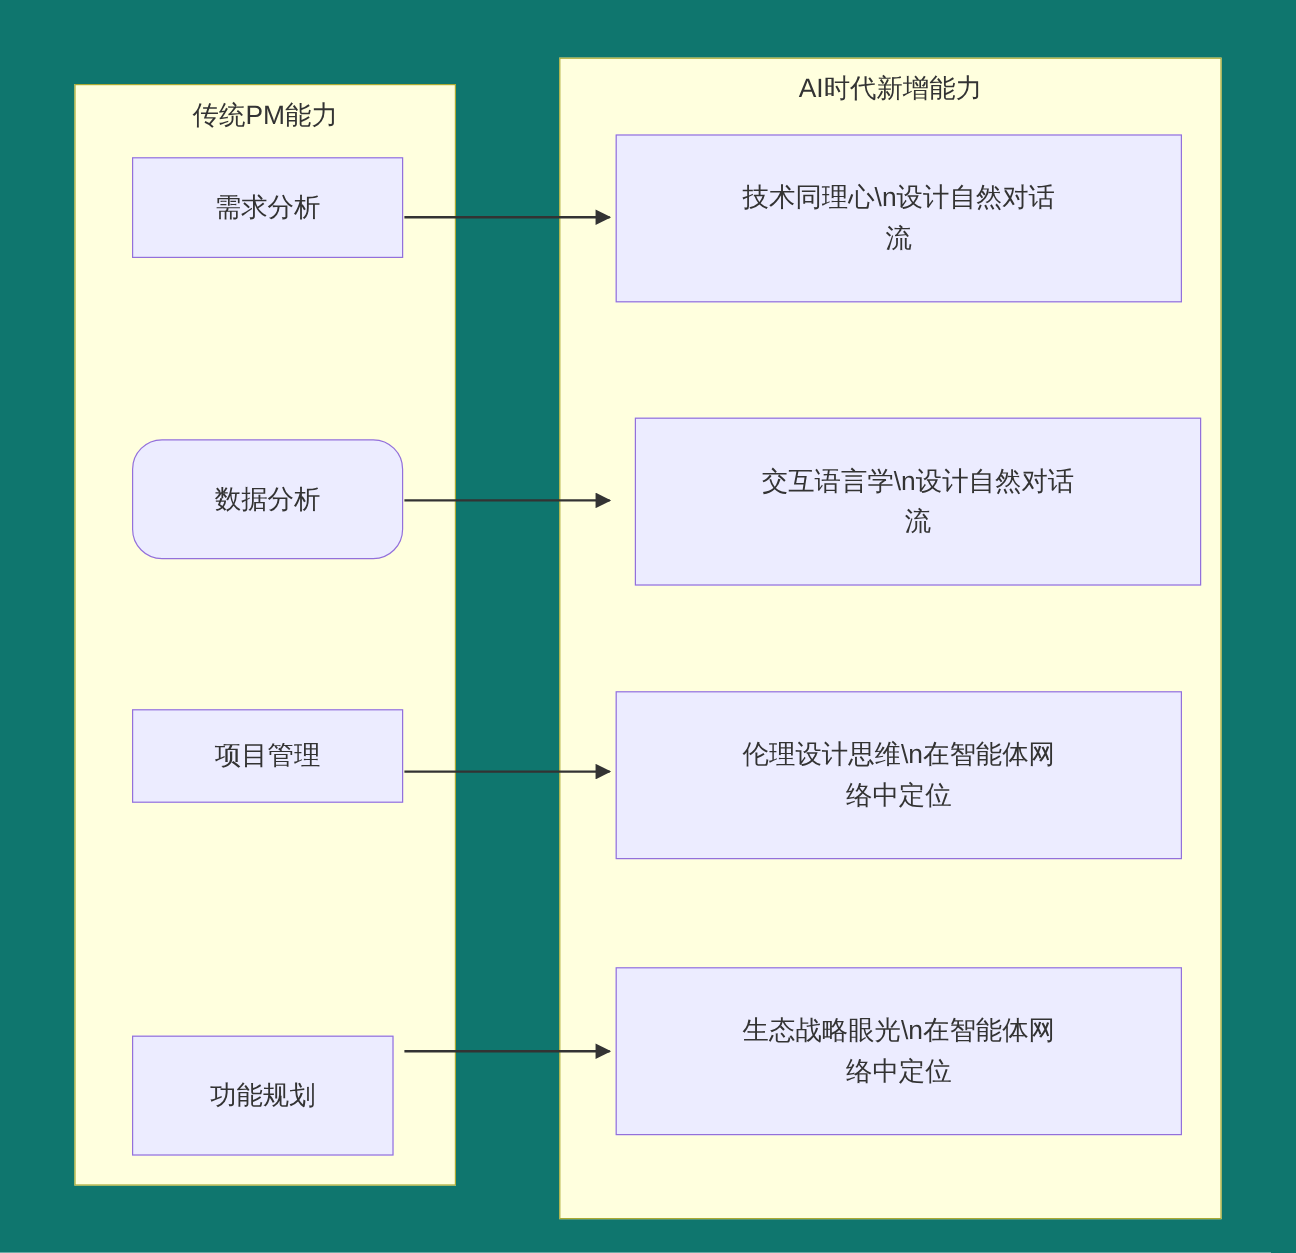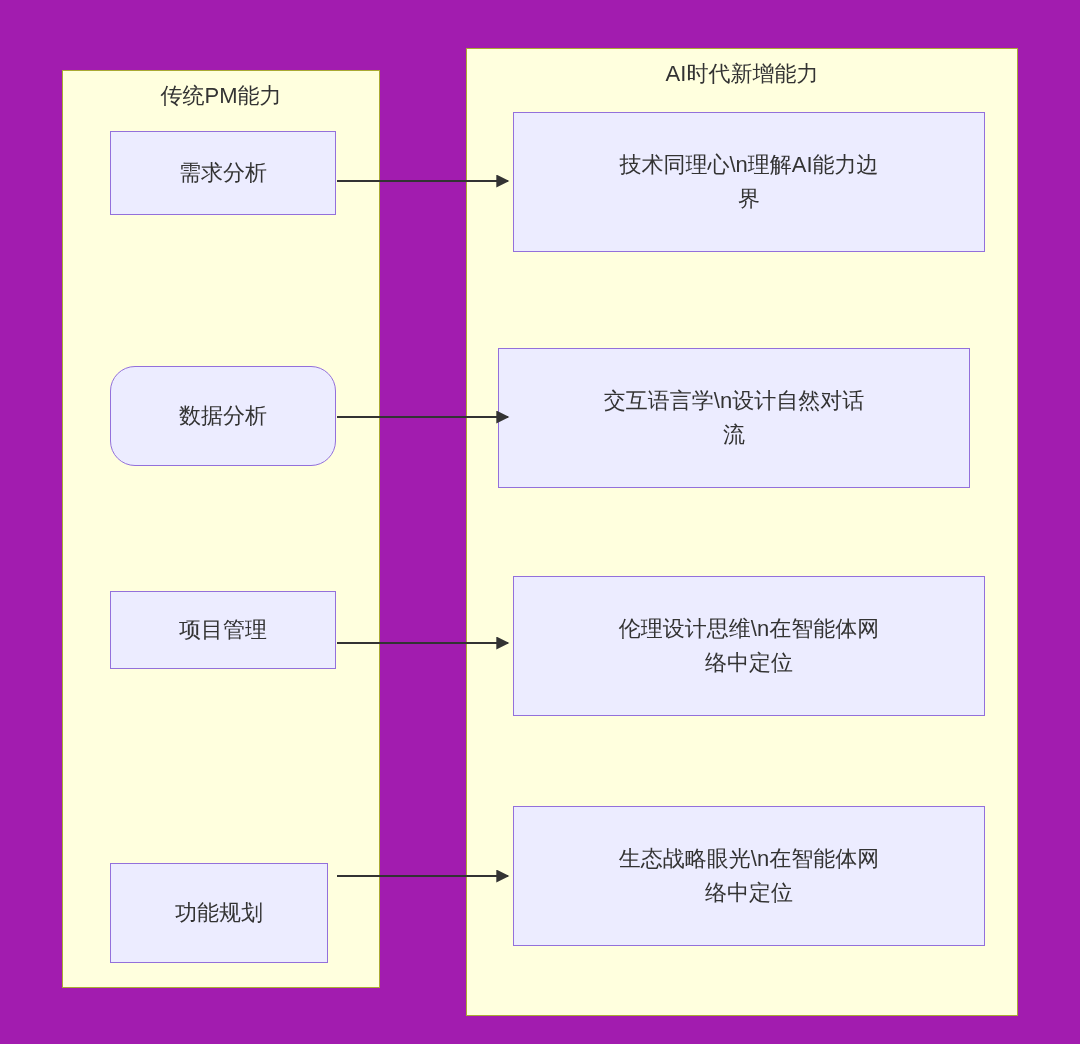--- a/index.html
+++ b/index.html
@@ -1,20 +1,20 @@
 <!DOCTYPE html>
 <html><head>
 <meta charset="utf-8">
 <style>
   html, body { margin: 0; padding: 0; background: #ffffff; }
   #canvas {
     position: relative;
     width: 1080px;
     height: 1044px;
-    background: #a21caf;
+    background: #0f766e;
     font-family: "Liberation Sans", "DejaVu Sans", sans-serif;
     color: #333333;
     overflow: hidden;
   }
   .group {
     position: absolute;
     background: #ffffde;
     border: 1px solid #aaaa33;
     box-sizing: border-box;
   }
@@ -68,24 +68,24 @@
 
   <div class="node left" style="left:110px; top:591px; width:226px; height:78px;">
     <span class="node-label">项目管理</span>
   </div>
 
   <div class="node left" style="left:110px; top:863px; width:218px; height:100px;">
     <span class="node-label">功能规划</span>
   </div>
 
   <div class="node right" style="left:513px; top:112px; width:472px; height:140px;">
-    <span class="node-label">技术同理心\n理解AI能力边界</span>
+    <span class="node-label">技术同理心\n设计自然对话流</span>
   </div>
 
-  <div class="node right" style="left:498px; top:348px; width:472px; height:140px;">
+  <div class="node right" style="left:529px; top:348px; width:472px; height:140px;">
     <span class="node-label">交互语言学\n设计自然对话流</span>
   </div>
 
   <div class="node right" style="left:513px; top:576px; width:472px; height:140px;">
     <span class="node-label">伦理设计思维\n在智能体网络中定位</span>
   </div>
 
   <div class="node right" style="left:513px; top:806px; width:472px; height:140px;">
     <span class="node-label">生态战略眼光\n在智能体网络中定位</span>
   </div>

